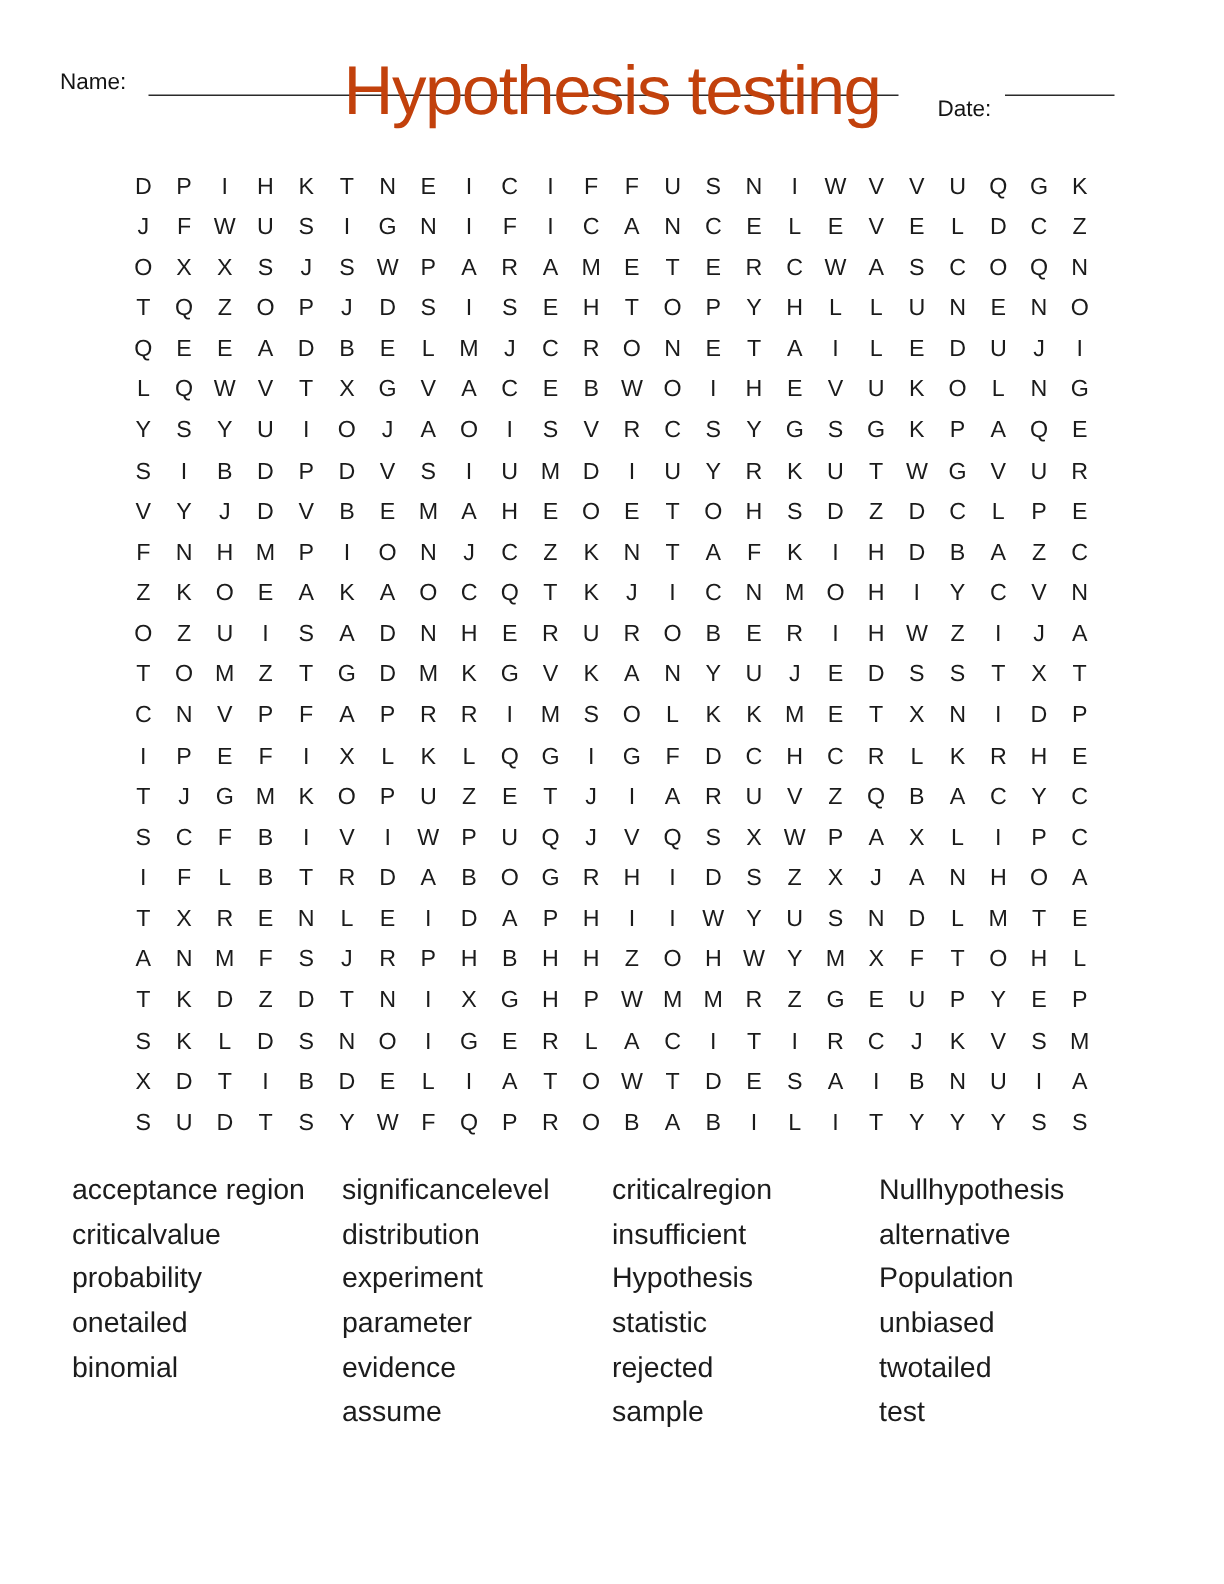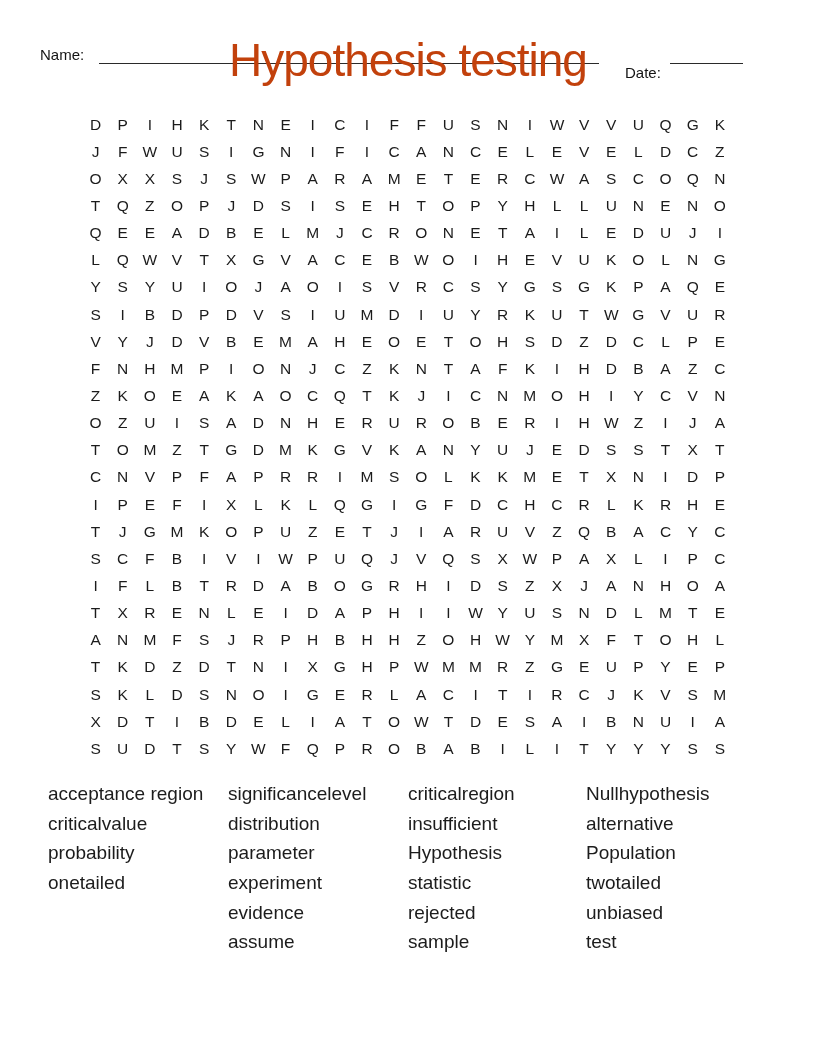--- a/index.html
+++ b/index.html
@@ -637,38 +637,39 @@
     <span class="grid-cell">S</span>
     <span class="grid-cell">S</span>
   </div>
 
 <div class="word-list">
   <div class="word-col col-0">
       <div class="word-item">acceptance region</div>
       <div class="word-item">criticalvalue</div>
       <div class="word-item">probability</div>
       <div class="word-item">onetailed</div>
+      <div class="word-item">binomial</div>
     </div>
   <div class="word-col col-1">
       <div class="word-item">significancelevel</div>
       <div class="word-item">distribution</div>
+      <div class="word-item">experiment</div>
       <div class="word-item">parameter</div>
-      <div class="word-item">experiment</div>
       <div class="word-item">evidence</div>
       <div class="word-item">assume</div>
     </div>
   <div class="word-col col-2">
       <div class="word-item">criticalregion</div>
       <div class="word-item">insufficient</div>
       <div class="word-item">Hypothesis</div>
       <div class="word-item">statistic</div>
       <div class="word-item">rejected</div>
       <div class="word-item">sample</div>
     </div>
   <div class="word-col col-3">
       <div class="word-item">Nullhypothesis</div>
       <div class="word-item">alternative</div>
       <div class="word-item">Population</div>
+      <div class="word-item">unbiased</div>
       <div class="word-item">twotailed</div>
-      <div class="word-item">unbiased</div>
       <div class="word-item">test</div>
     </div>
 </div>
 
 </body></html>

